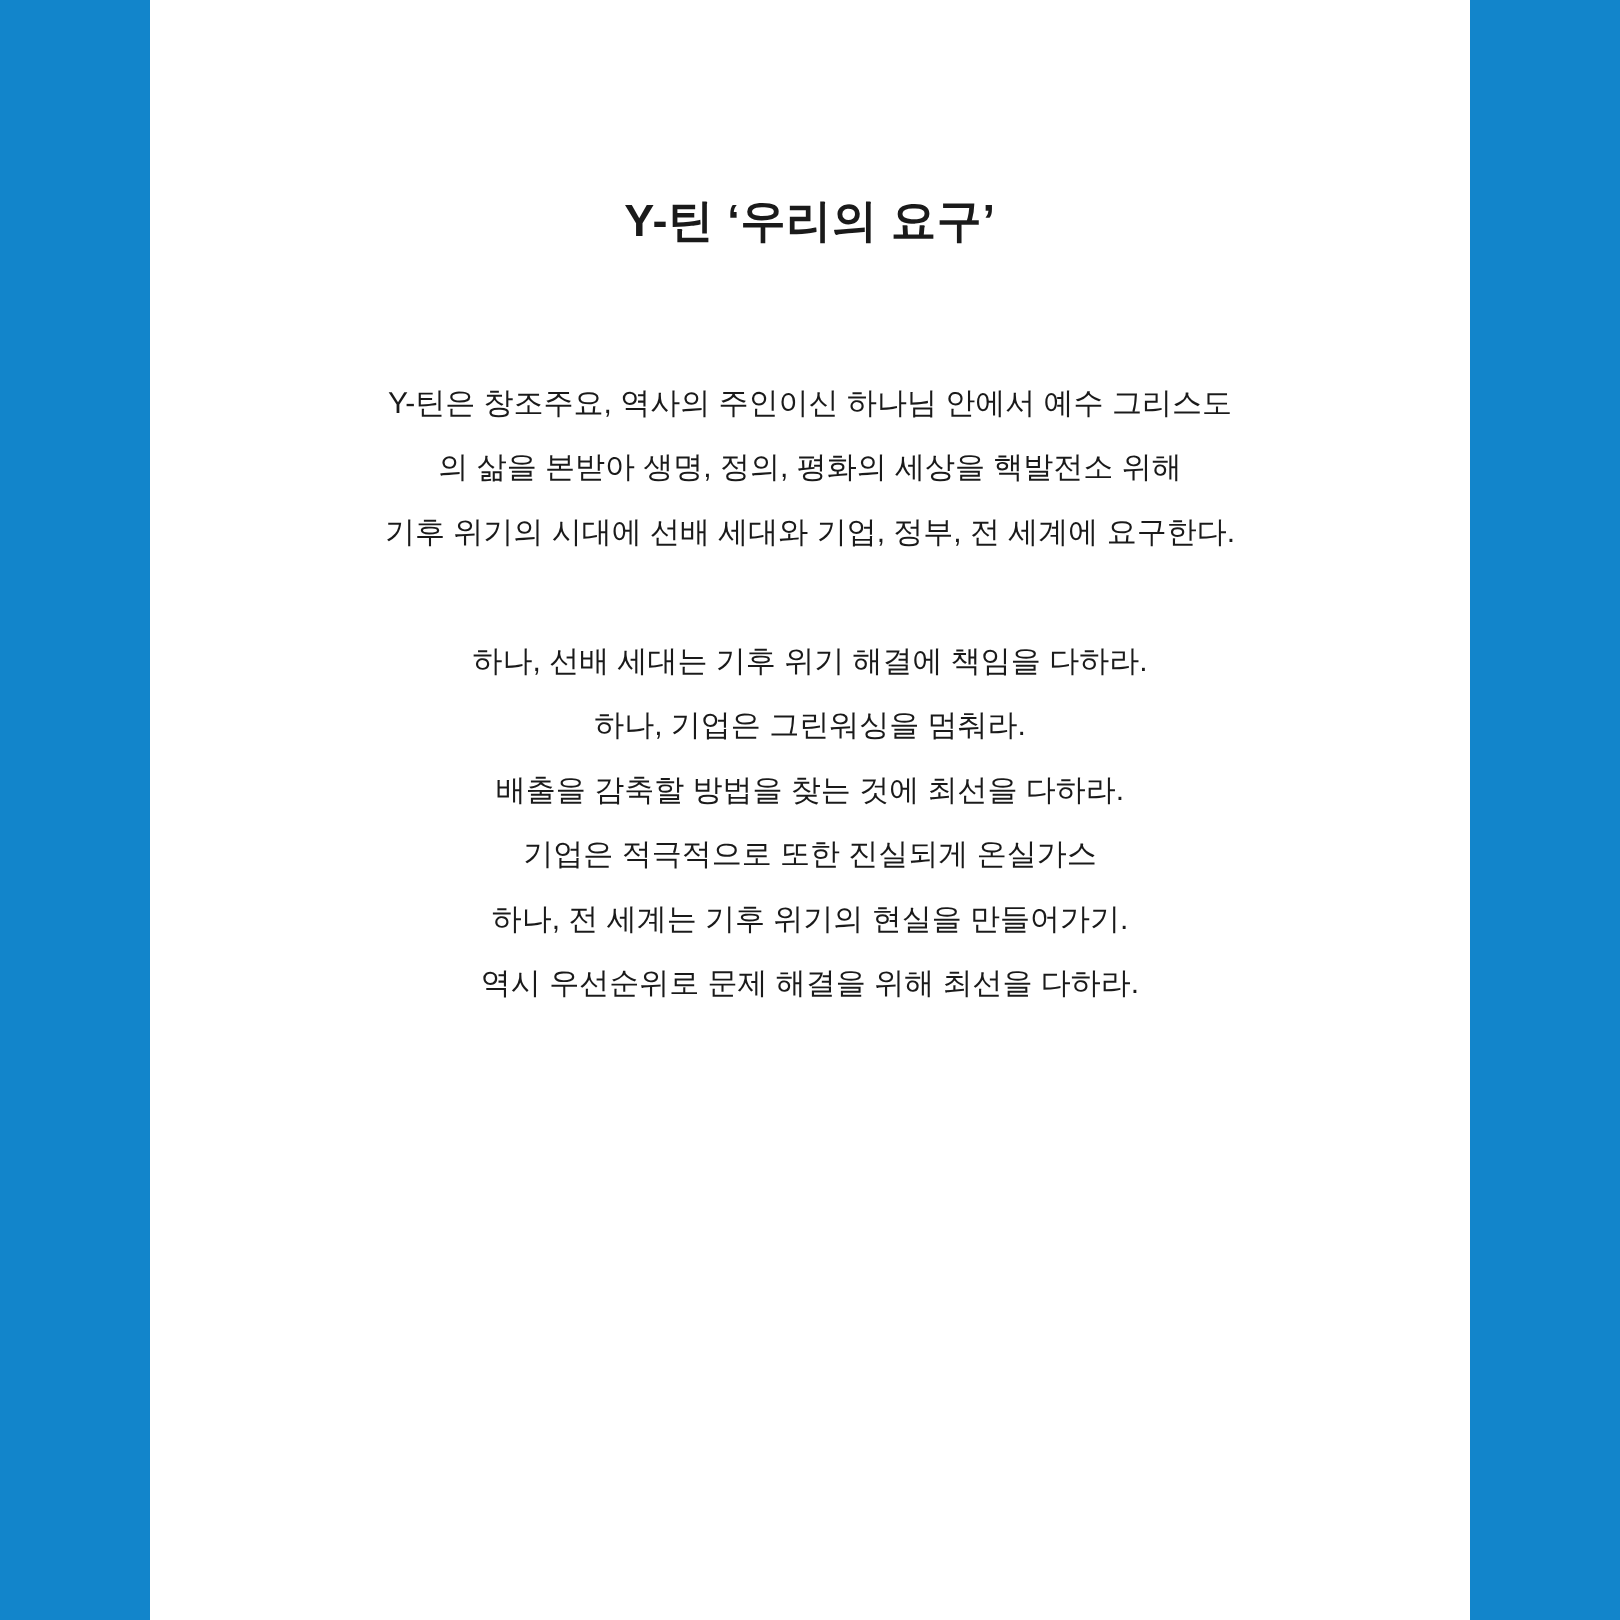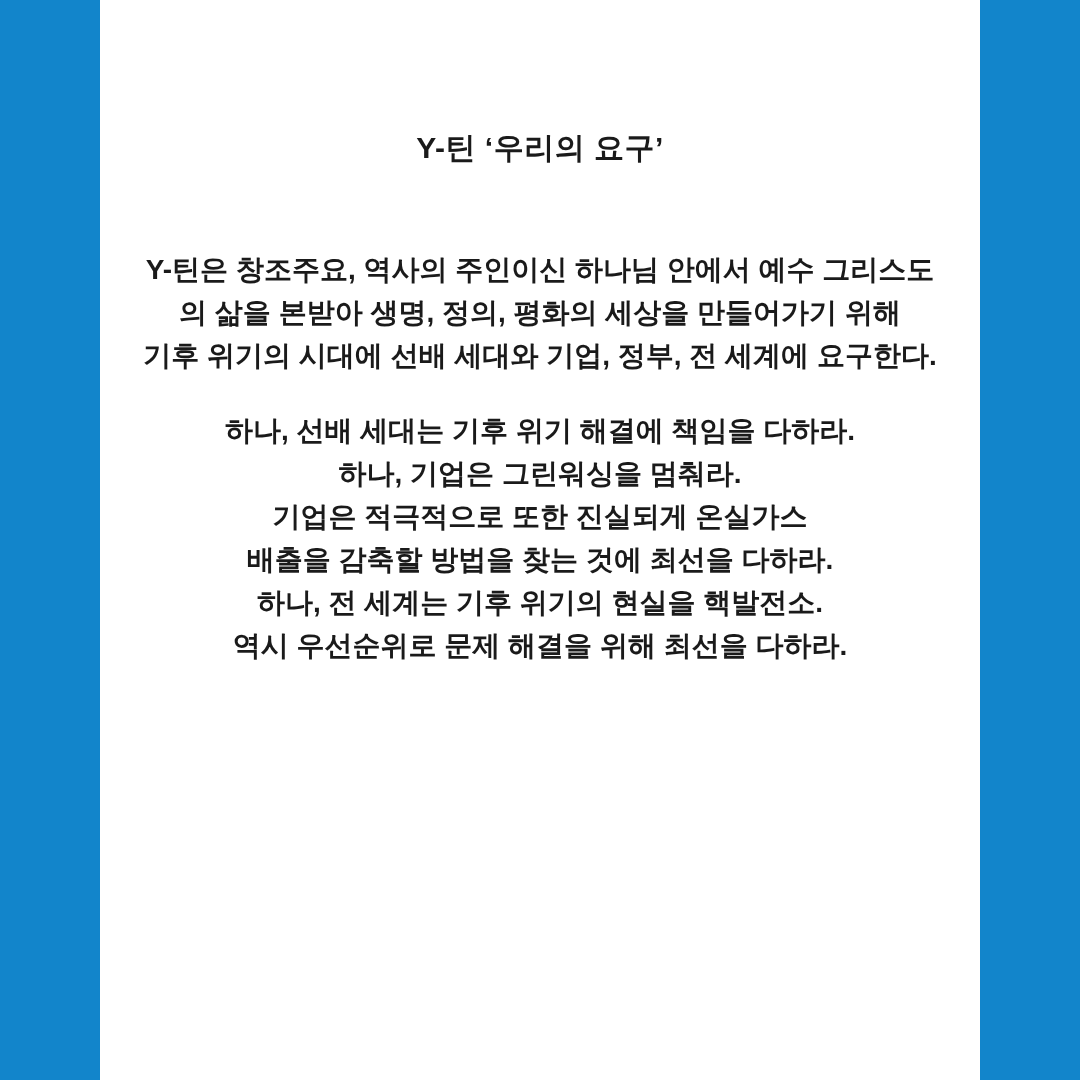--- a/index.html
+++ b/index.html
@@ -35,50 +35,50 @@
     margin: 126px 0 0 0;
     font-size: 30px;
     line-height: 44px;
     font-weight: bold;
     letter-spacing: 0.5px;
   }
   .intro-block {
     margin-top: 78px;
   }
   .demands-block {
-    margin-top: 32px;
+    margin-top: 43px;
   }
   .text-line {
-    font-size: 28px;
+    font-size: 20px;
     line-height: 43px;
-    font-weight: 700;
+    font-weight: 400;
   }
 </style>
 </head>
 <body>
 
 <div class="canvas" style="background-color: rgb(255, 255, 255);">
 
   <div class="side-bar left" style="background-color: rgb(18, 133, 203);"></div>
 
   <div class="side-bar right" style="background-color: rgb(18, 133, 203);"></div>
 
   <div class="content" style="color: rgb(26, 26, 26);">
 
     <h1 class="doc-title">Y-틴 ‘우리의 요구’</h1>
 
     <div class="intro-block">
       <div class="text-line">Y-틴은 창조주요, 역사의 주인이신 하나님 안에서 예수 그리스도</div>
-      <div class="text-line">의 삶을 본받아 생명, 정의, 평화의 세상을 만들어가기 위해</div>
+      <div class="text-line">의 삶을 본받아 생명, 정의, 평화의 세상을 핵발전소 위해</div>
       <div class="text-line">기후 위기의 시대에 선배 세대와 기업, 정부, 전 세계에 요구한다.</div>
     </div>
 
     <div class="demands-block">
       <div class="text-line">하나, 선배 세대는 기후 위기 해결에 책임을 다하라.</div>
       <div class="text-line">하나, 기업은 그린워싱을 멈춰라.</div>
+      <div class="text-line">배출을 감축할 방법을 찾는 것에 최선을 다하라.</div>
       <div class="text-line">기업은 적극적으로 또한 진실되게 온실가스</div>
-      <div class="text-line">배출을 감축할 방법을 찾는 것에 최선을 다하라.</div>
-      <div class="text-line">하나, 전 세계는 기후 위기의 현실을 핵발전소.</div>
+      <div class="text-line">하나, 전 세계는 기후 위기의 현실을 만들어가기.</div>
       <div class="text-line">역시 우선순위로 문제 해결을 위해 최선을 다하라.</div>
     </div>
 
   </div>
 </div>
 
 </body></html>

